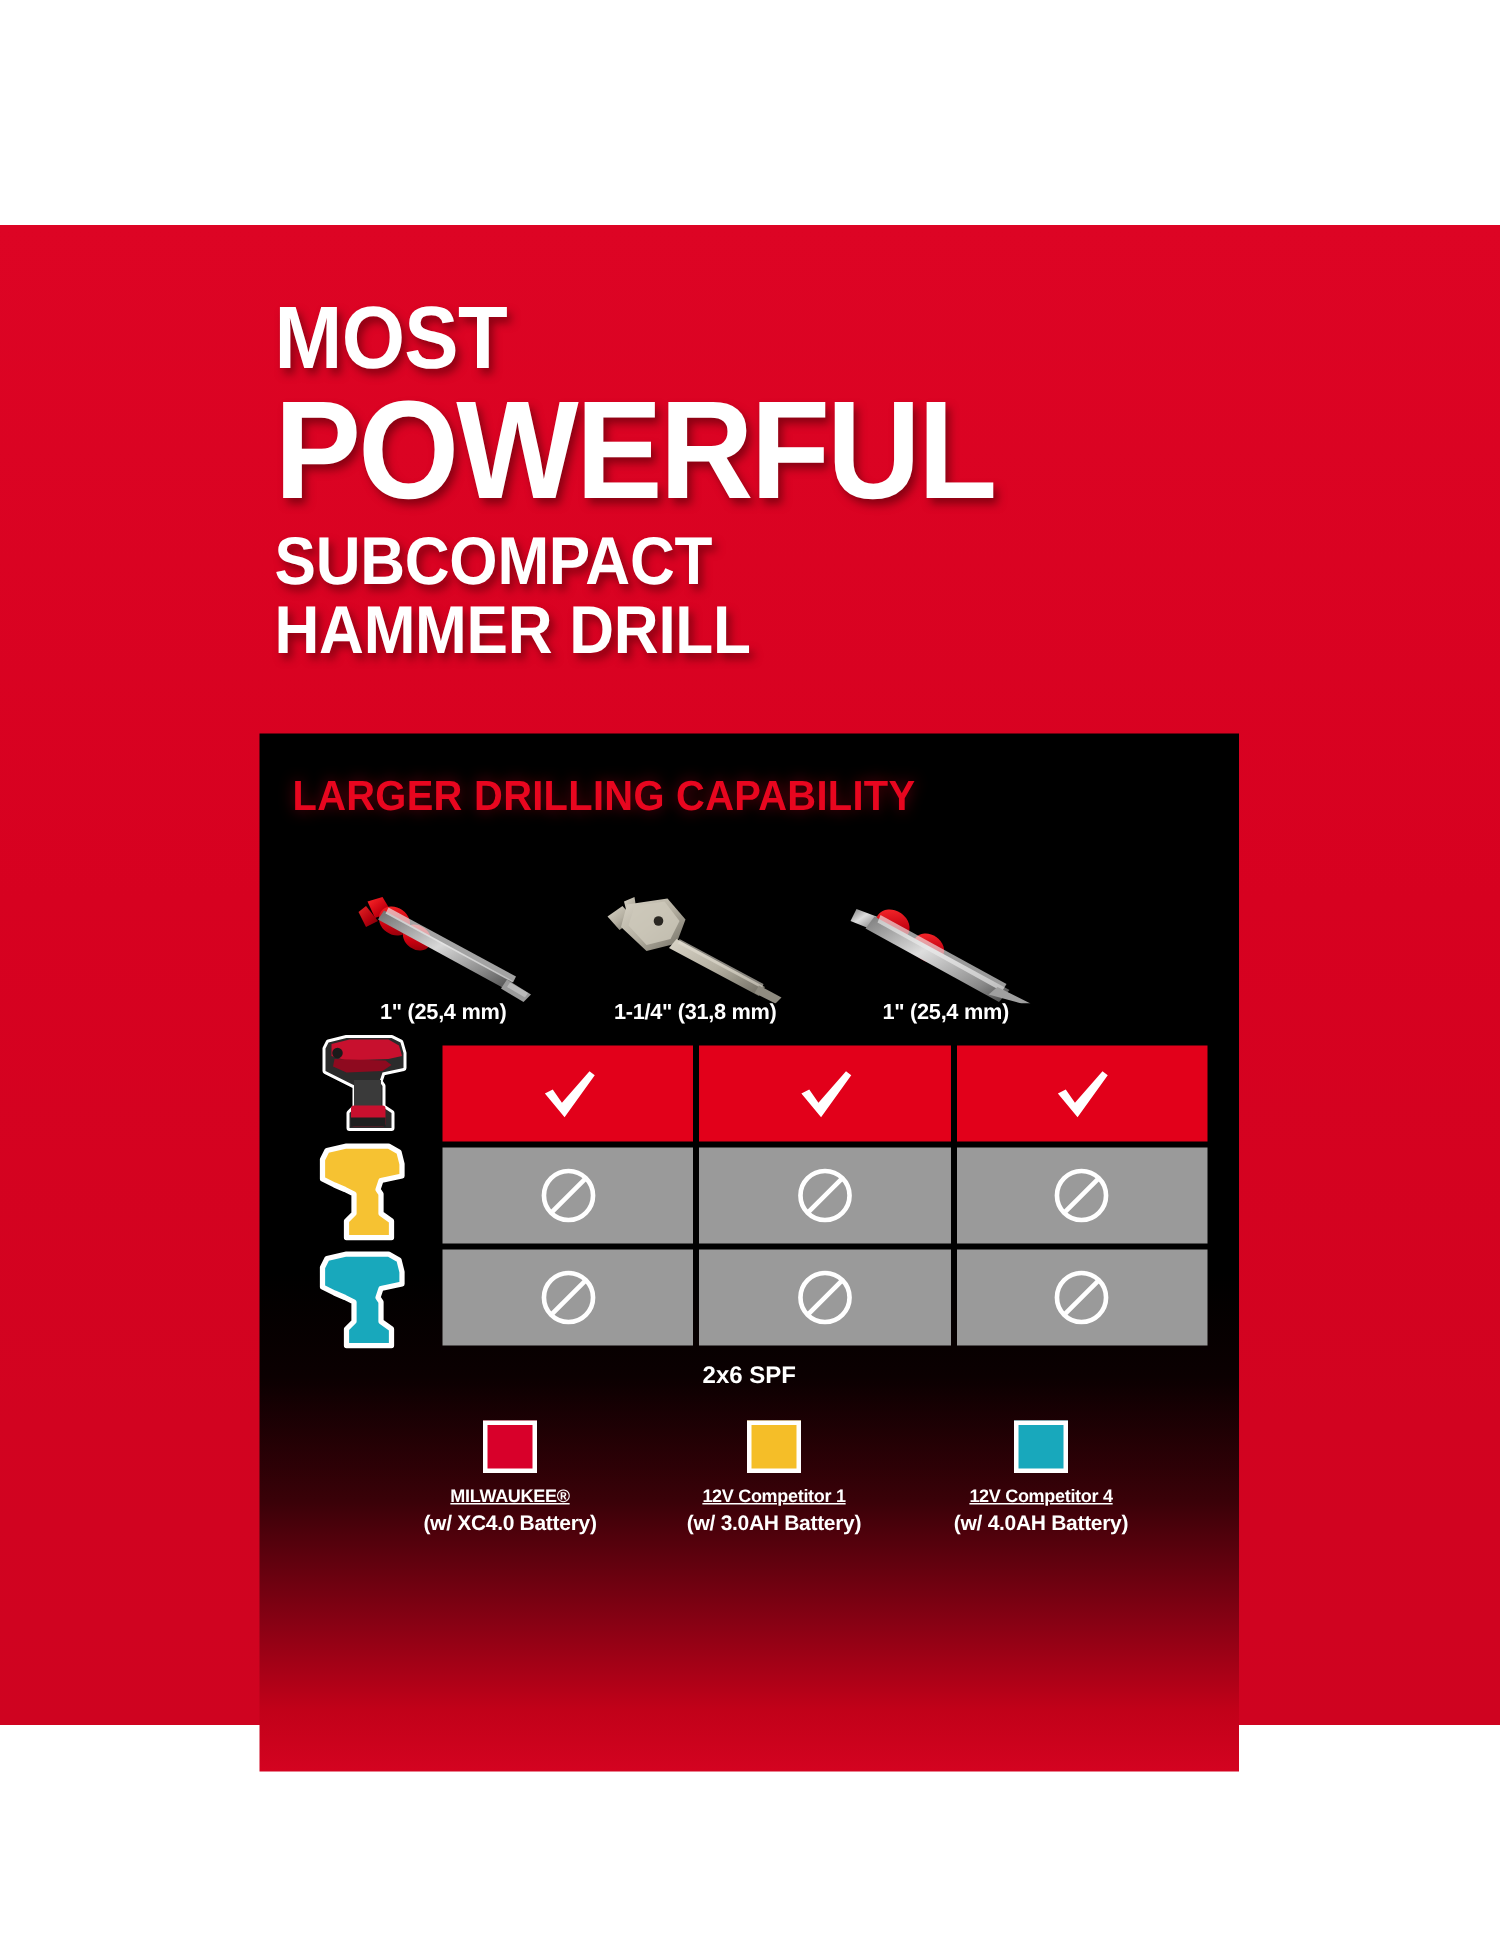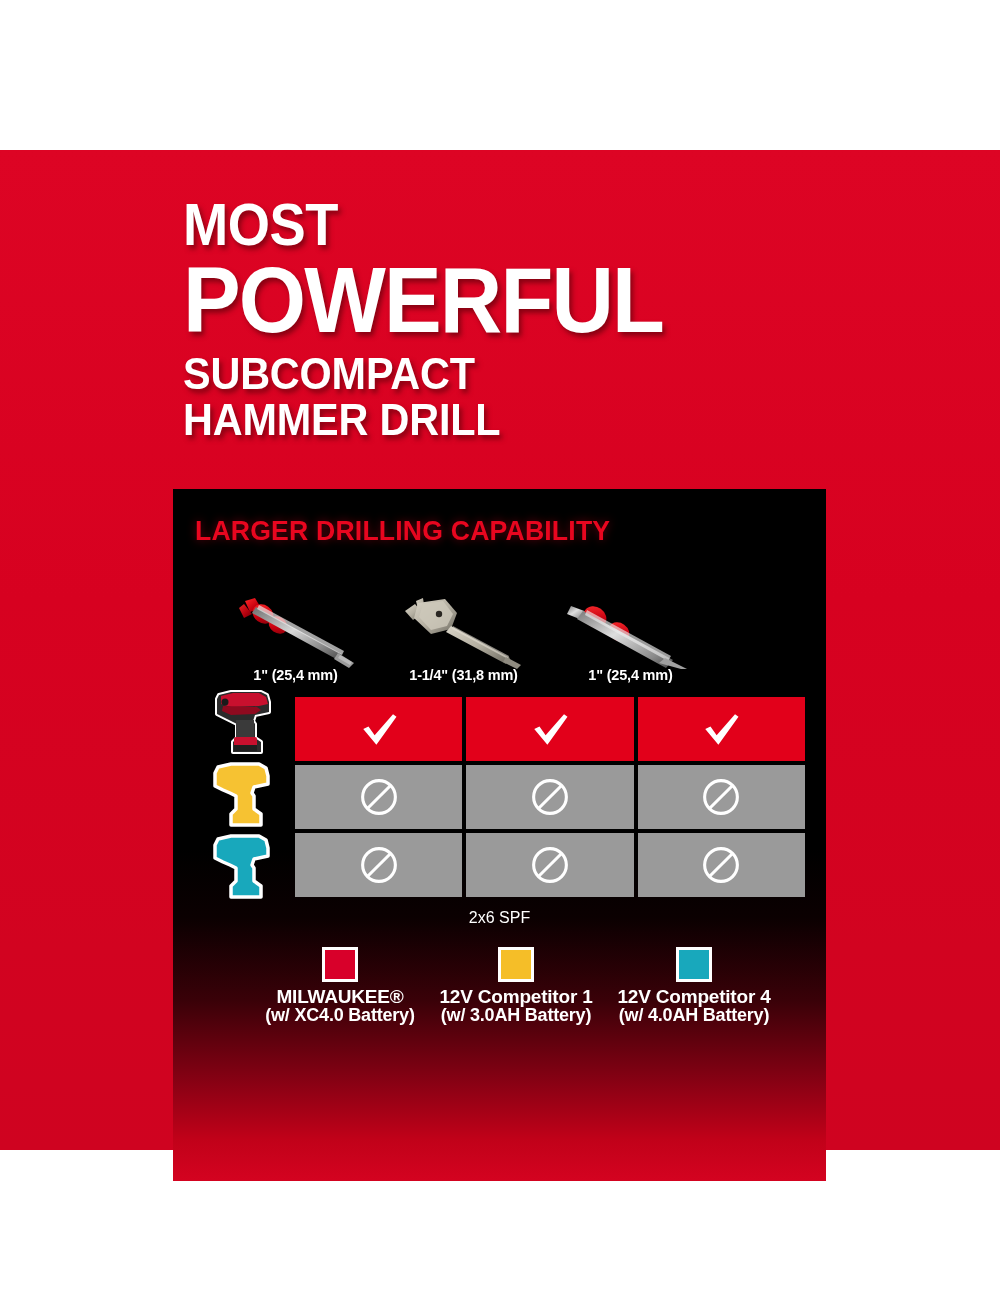--- a/index.html
+++ b/index.html
@@ -107,36 +107,37 @@
     content:"";position:absolute;left:3px;top:3px;right:3px;bottom:3px;
     border:0px solid transparent;
   }
 
   .chk{width:42px;height:42px;display:block;}
   .ban{width:40px;height:40px;display:block;}
 
   
   .material{
     position:absolute;left:0;top:420px;width:653px;text-align:center;
-    color:#ffffff;font-size:16px;font-weight:normal;
+    color:#ffffff;font-size:16px;font-weight:bold;
   }
 
   
   .legend{position:absolute;left:0;top:458px;width:653px;height:110px;}
   .legend-item{position:absolute;top:0;width:220px;text-align:center;}
   .swatch{
     width:30px;height:29px;margin:0 auto 6px auto;
     border:3px solid #ffffff;box-sizing:content-box;
   }
   .legend-name{
-    color:#ffffff;font-size:19px;font-weight:bold;line-height:18px;
+    color:#ffffff;font-size:12px;font-weight:bold;line-height:18px;
     letter-spacing:-0.2px;
+    text-decoration:underline;
   }
   .legend-sub{
-    color:#ffffff;font-size:18px;font-weight:bold;line-height:18px;
+    color:#ffffff;font-size:14px;font-weight:bold;line-height:18px;
     letter-spacing:-0.2px;
   }
 </style>
 </head>
 <body>
 
 <div class="page">
 
   <div class="red-band">
     <div class="sheen"></div>

